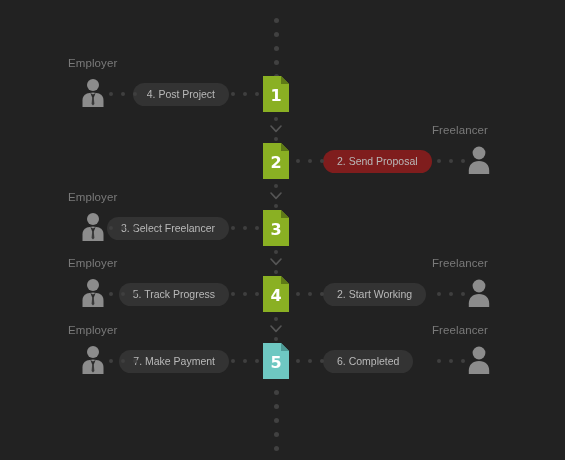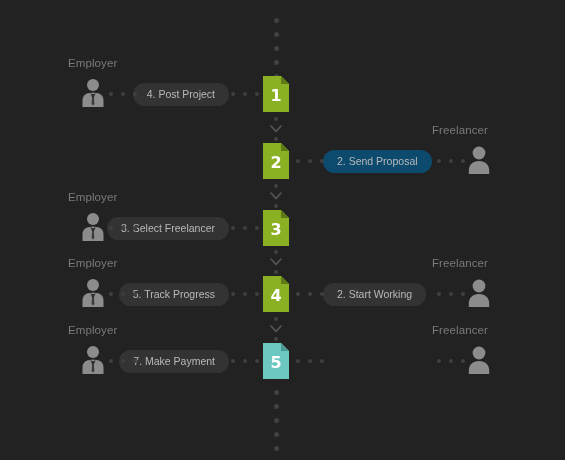--- a/index.html
+++ b/index.html
@@ -195,21 +195,21 @@
     </div>
     <div class="marker" style="left: 263px; top: 143px;"><svg width="26" height="36" viewBox="0 0 26 36" xmlns="http://www.w3.org/2000/svg">
         <path d="M0 0 H18 L26 8 V36 H0 Z" fill="#8ab023"></path>
         <path d="M18 0 L26 8 H18 Z" fill="#5e7a16"></path>
       </svg><div class="num">2</div></div>
     <div class="role-label" style="color: rgb(122, 122, 122); left: 432px; top: 124px;">Freelancer</div>
     <div class="avatar" style="left: 466px; top: 145px;"><svg width="26" height="30" viewBox="0 0 26 30" xmlns="http://www.w3.org/2000/svg">
         <circle cx="13" cy="8" r="6.4" fill="#8c8c8c"></circle>
         <path d="M13 16 C6.6 16 2.8 20 2.8 25.6 L2.8 29 L23.2 29 L23.2 25.6 C23.2 20 19.4 16 13 16 Z" fill="#8c8c8c"></path>
       </svg></div>
-    <div class="pill" style="background: #0c4a6e; color: rgb(185, 185, 185); top: 150px; left: 323px;">2. Send Proposal</div>
+    <div class="pill" style="background: #7f1d1d; color: rgb(185, 185, 185); top: 150px; left: 323px;">2. Send Proposal</div>
     <div class="dots" style="left: 296px; top: 159px;">
       <i style="background: rgb(63, 63, 63);"></i>
       <i style="background: rgb(63, 63, 63);"></i>
       <i style="background: rgb(63, 63, 63);"></i>
     </div>
     <div class="dots" style="left: 437px; top: 159px;">
       <i style="background: rgb(63, 63, 63);"></i>
       <i style="background: rgb(63, 63, 63);"></i>
       <i style="background: rgb(63, 63, 63);"></i>
     </div>
@@ -293,20 +293,21 @@
     <div class="dots" style="left: 231px; top: 359px;">
       <i style="background: rgb(63, 63, 63);"></i>
       <i style="background: rgb(63, 63, 63);"></i>
       <i style="background: rgb(63, 63, 63);"></i>
     </div>
     <div class="role-label" style="color: rgb(122, 122, 122); left: 432px; top: 324px;">Freelancer</div>
     <div class="avatar" style="left: 466px; top: 345px;"><svg width="26" height="30" viewBox="0 0 26 30" xmlns="http://www.w3.org/2000/svg">
         <circle cx="13" cy="8" r="6.4" fill="#8c8c8c"></circle>
         <path d="M13 16 C6.6 16 2.8 20 2.8 25.6 L2.8 29 L23.2 29 L23.2 25.6 C23.2 20 19.4 16 13 16 Z" fill="#8c8c8c"></path>
       </svg></div>
+    <div class="pill" style="background: rgb(51, 51, 51); color: rgb(185, 185, 185); top: 350px; left: 323px;">6. Completed</div>
     <div class="dots" style="left: 296px; top: 359px;">
       <i style="background: rgb(63, 63, 63);"></i>
       <i style="background: rgb(63, 63, 63);"></i>
       <i style="background: rgb(63, 63, 63);"></i>
     </div>
     <div class="dots" style="left: 437px; top: 359px;">
       <i style="background: rgb(63, 63, 63);"></i>
       <i style="background: rgb(63, 63, 63);"></i>
       <i style="background: rgb(63, 63, 63);"></i>
     </div>

